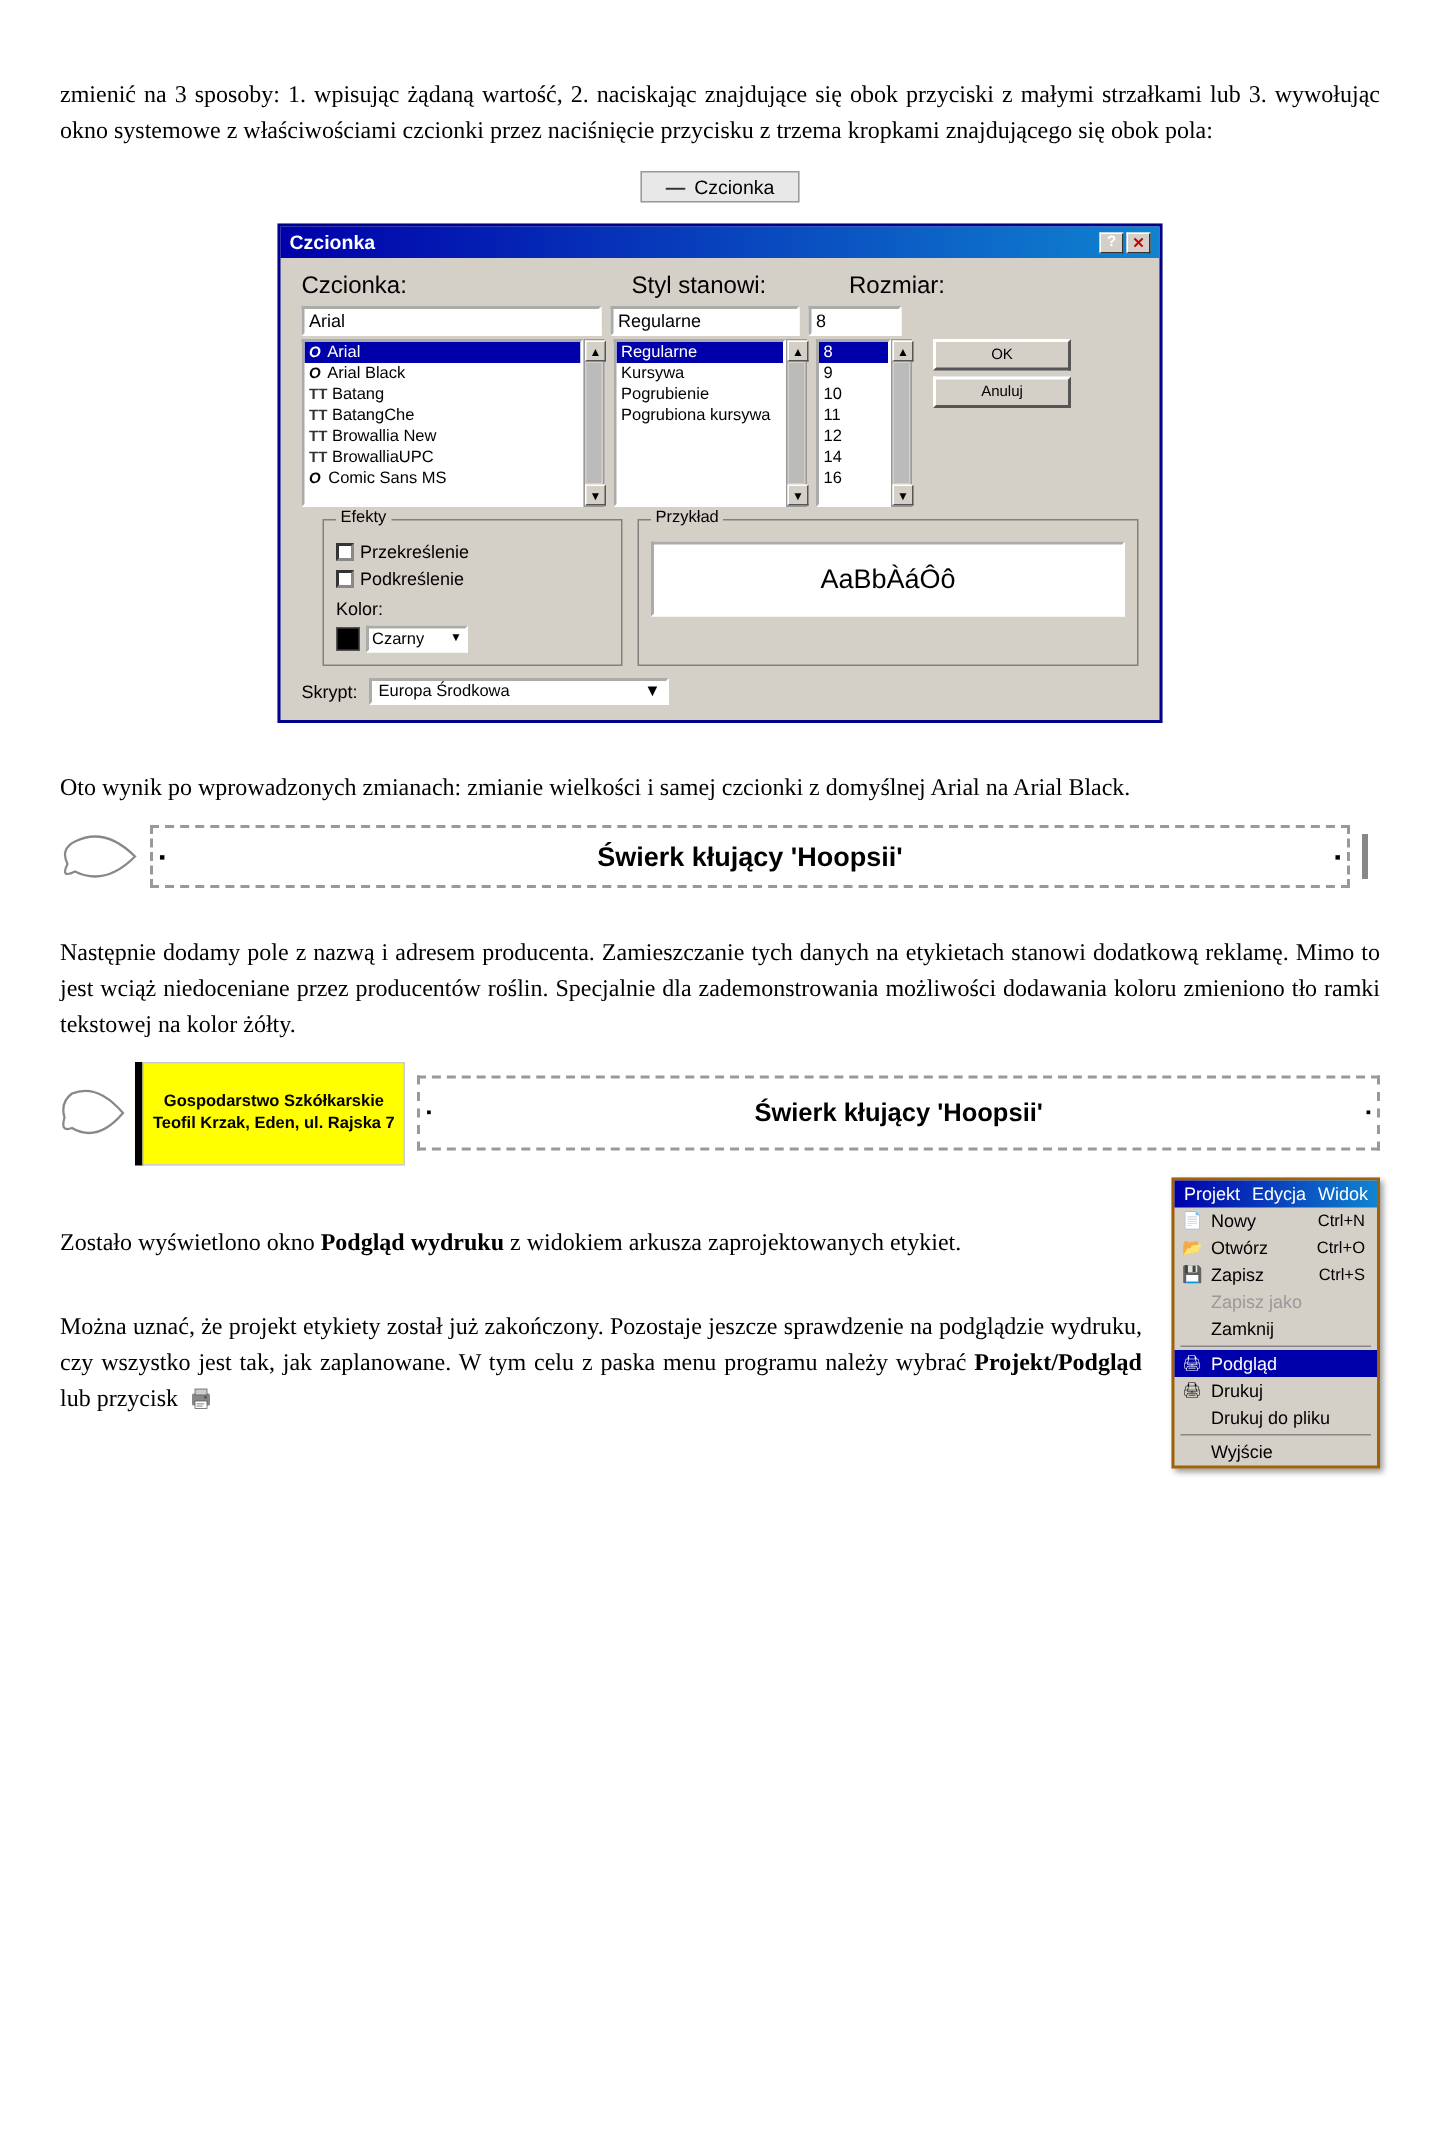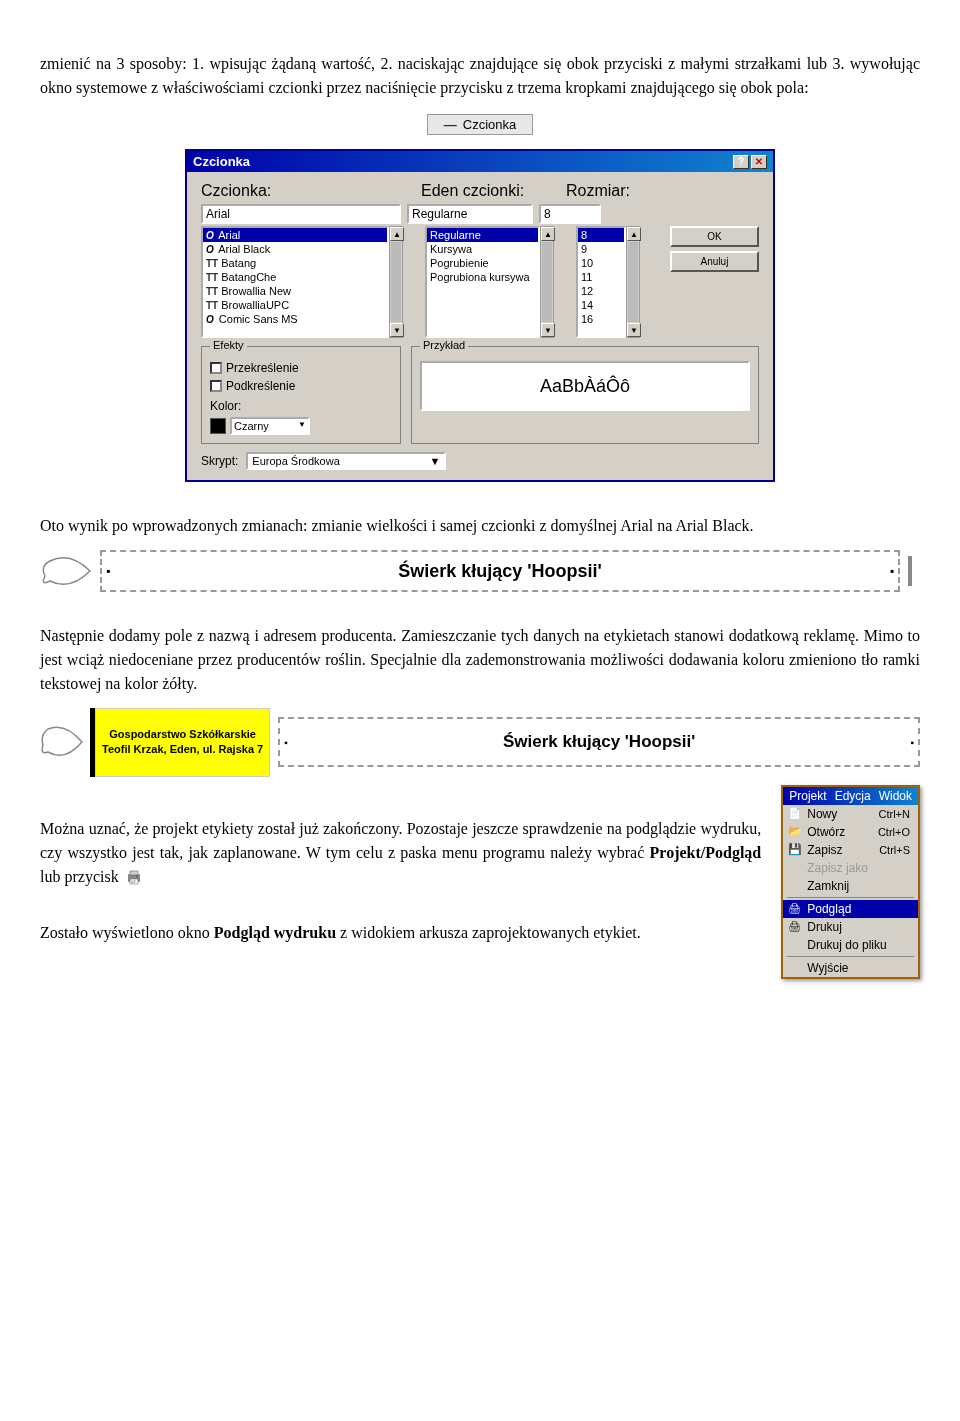--- a/index.html
+++ b/index.html
@@ -126,21 +126,21 @@
       width: 62px;
       height: 20px;
       border: 2px inset #fff;
       background: #fff;
       font-size: 12px;
       padding: 1px 3px;
       margin-right: 6px;
     }
     .dialog-listbox-row {
       display: flex;
-      gap: 16px;
+      gap: 0;
       margin-bottom: 8px;
       align-items: flex-start;
     }
     .listbox-wrap {
       display: flex;
       gap: 0;
       margin-right: 6px;
     }
     .listbox {
       border: 2px inset #fff;
@@ -231,20 +231,21 @@
     .group-box-title {
       position: absolute;
       top: -8px;
       left: 8px;
       background: #d4d0c8;
       padding: 0 3px;
       font-size: 11px;
     }
     .efekty-box {
       width: 200px;
+      margin-left: 14px;
     }
     .przyklad-box {
       flex: 1;
     }
     .checkbox-row {
       display: flex;
       align-items: center;
       gap: 4px;
       margin-bottom: 4px;
       font-size: 12px;
@@ -270,21 +271,21 @@
       border: 1px solid #555;
     }
     .color-dropdown {
       border: 2px inset #fff;
       background: #fff;
       font-size: 11px;
       padding: 1px 2px;
       display: flex;
       align-items: flex-start;
       gap: 3px;
-      width: 80px;
+      width: 68px;
     }
     .dropdown-arrow {
       font-size: 8px;
       margin-left: auto;
     }
     .przyklad-inner {
       border: 2px inset #fff;
       background: #fff;
       height: 50px;
       display: flex;
@@ -505,21 +506,21 @@
         <div class="title-btn close-btn">✕</div>
       </div>
     </div>
     <div class="dialog-body">
 
       <div class="dialog-labels-row">
         <div class="col-czcionka">
           <span class="dialog-label">Czcionka:</span>
         </div>
         <div class="col-styl">
-          <span class="dialog-label">Eden czcionki:</span>
+          <span class="dialog-label">Styl stanowi:</span>
         </div>
         <div class="col-rozmiar">
           <span class="dialog-label">Rozmiar:</span>
         </div>
       </div>
 
       <div class="dialog-inputs-row">
         <input class="text-input" type="text" value="Arial" style="">
         <input class="text-input-styl" type="text" value="Regularne" style="">
         <input class="text-input-rozmiar" type="text" value="8" style="">
@@ -653,31 +654,31 @@
       </div>
     </div>
   </div>
   <div class="dashed-label-box" style="flex:1; margin-left:8px;">
     <span>Świerk kłujący 'Hoopsii'</span>
   </div>
 </div>
 
 <div class="text-menu-row">
   <div class="text-col">
+    <p>Zostało wyświetlono okno <strong>Podgląd wydruku</strong><span> z widokiem arkusza zaprojektowanych etykiet.</span></p>
     <p>Można uznać, że projekt etykiety został już zakończony. Pozostaje jeszcze sprawdzenie na podglądzie wydruku, czy wszystko jest tak, jak zaplanowane. W tym celu z paska menu programu należy wybrać <strong>Projekt/Podgląd</strong> lub przycisk
       <svg class="print-icon-svg" viewBox="0 0 18 16">
         <rect x="1" y="4" width="12" height="8" rx="1" fill="#888"></rect>
         <rect x="3" y="1" width="8" height="4" fill="#ccc" stroke="#555" stroke-width="0.5"></rect>
         <rect x="3" y="9" width="8" height="5" fill="#fff" stroke="#555" stroke-width="0.5"></rect>
         <circle cx="10" cy="6.5" r="1" fill="#555"></circle>
         <rect x="4" y="10.5" width="5" height="0.8" fill="#999"></rect>
         <rect x="4" y="12" width="4" height="0.8" fill="#999"></rect>
       </svg>
     </p>
-    <p>Zostało wyświetlono okno <strong>Podgląd wydruku</strong><span> z widokiem arkusza zaprojektowanych etykiet.</span></p>
   </div>
   <div class="menu-col">
     <div class="context-menu">
       <div class="context-menu-titlebar">
         <span>Projekt</span>
         <span>Edycja</span>
         <span>Widok</span>
       </div>
       <div class="context-menu-item">
         <span style="position:absolute;left:5px;font-size:11px;">📄</span>

